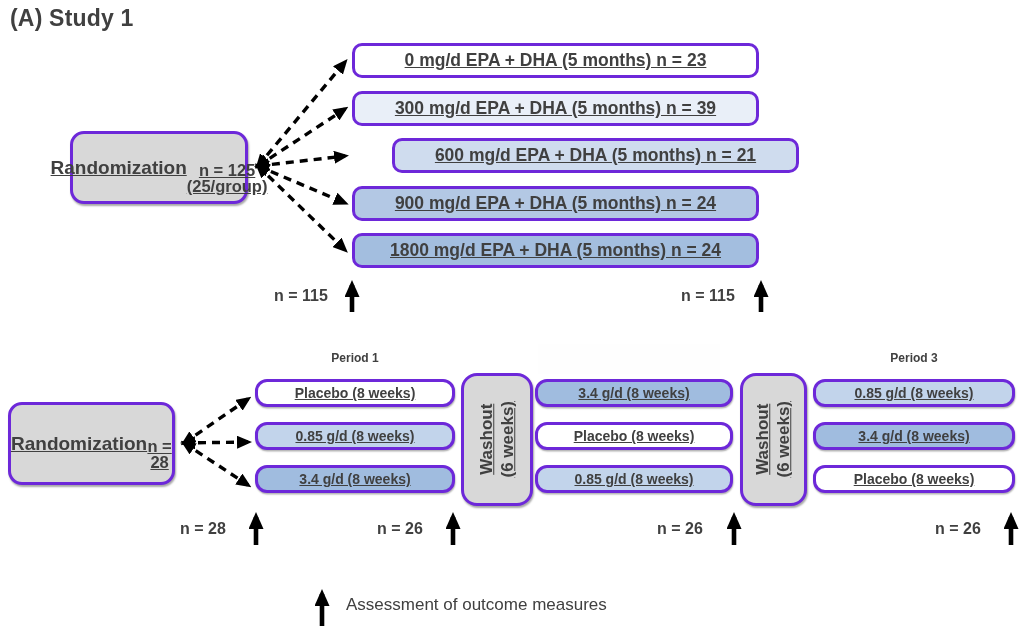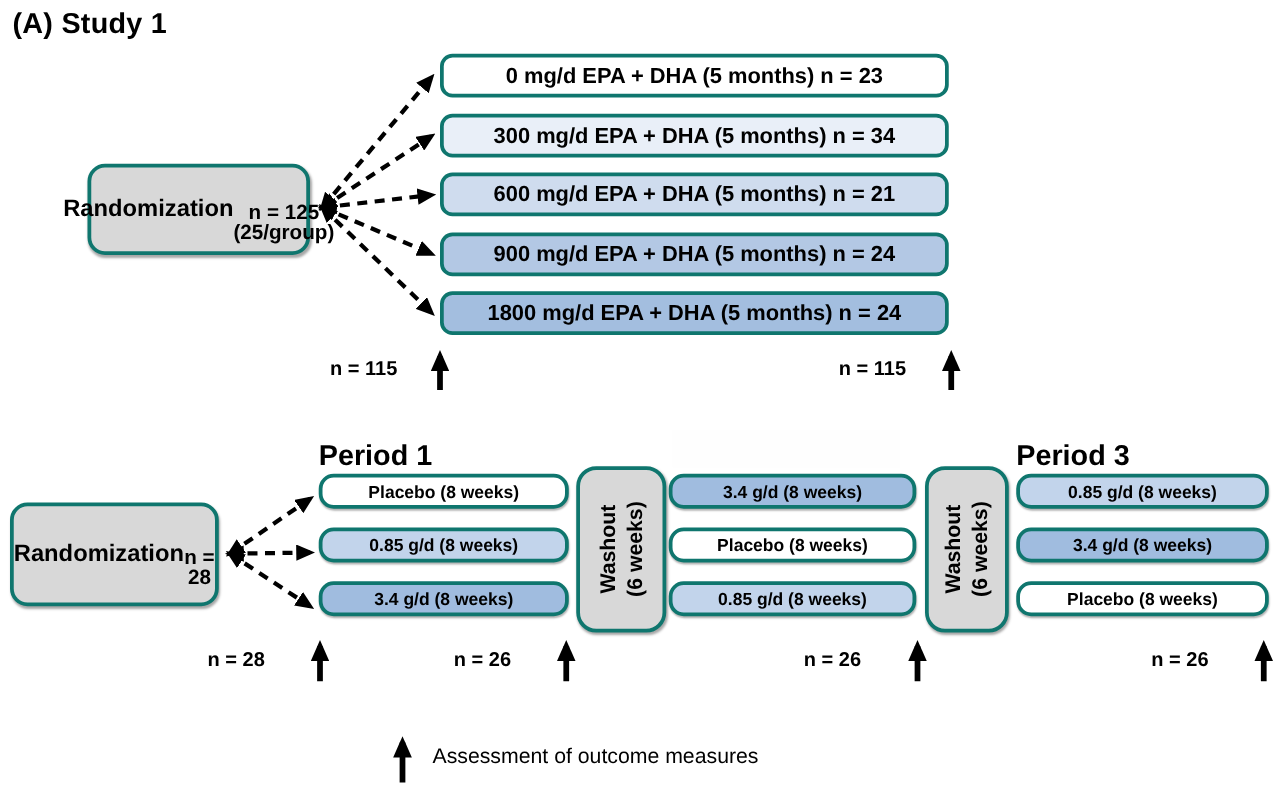--- a/index.html
+++ b/index.html
@@ -1,48 +1,48 @@
 <!DOCTYPE html>
 <html><head>
 <meta charset="utf-8">
 <style>
   html,body { margin:0; padding:0; background:#ffffff; }
   #figure {
     position:relative; width:1024px; height:631px; background:#ffffff;
-    font-family:"Liberation Sans","DejaVu Sans",sans-serif; color:#000000;
+    font-family:"Liberation Sans","DejaVu Sans",sans-serif; color:#404040;
     overflow:hidden;
   }
   .abs { position:absolute; }
   .heading { font-size:23px; font-weight:bold; letter-spacing:0.2px; }
   .box {
-    position:absolute; box-sizing:border-box; border:3px solid #0f766e;
+    position:absolute; box-sizing:border-box; border:3px solid #6d28d9;
     display:flex; align-items:center; justify-content:center;
-    font-weight:bold; text-align:center; background:#ffffff;
+    font-weight:bold; text-align:center; background:#ffffff;text-decoration:underline;
   }
   .arm { left:352px; width:407px; height:35px; border-radius:10px; font-size:17.5px; }
   .rand { background:#d8d8d8; border-radius:14px; flex-direction:row; box-shadow:1px 2px 2px rgba(0,0,0,0.35); }
   #rand1 { left:70px; top:131px; width:178px; height:73px; }
   #rand2 { left:8px;  top:402px; width:167px; height:83px; }
   .rand-title { font-size:19px; line-height:1; }
   .rand-sub   { font-size:16.5px; line-height:1; margin-top:21px; }
-  .plabel { position:absolute; top:351px; font-weight:bold; font-size:23px; text-align:left; }
+  .plabel { position:absolute; top:351px; font-weight:bold; font-size:12px; text-align:center; }
   .p2back { position:absolute; left:538px; top:344px; width:182px; height:30px; background:#fefefe; }
   .s2box { height:28px; border-radius:12px; font-size:14px; box-shadow:0.5px 1.5px 1.5px rgba(0,0,0,0.3); }
   .col1 { left:255px; width:200px; }
   .col2 { left:535px; width:198px; }
   .col3 { left:813px; width:202px; }
   .row1 { top:379px; } .row2 { top:422px; } .row3 { top:465px; }
   .washout { background:#d8d8d8; border-radius:16px; box-shadow:1px 2px 2px rgba(0,0,0,0.35); }
   #washout1 { left:461px; top:373px; width:72px; height:133px; }
   #washout2 { left:740px; top:373px; width:67px; height:133px; }
   .rot {
     transform:rotate(-90deg); width:133px; text-align:center;
     font-weight:bold; font-size:17px; line-height:1.25; flex:none;
   }
-  .count { position:absolute; font-weight:bold; font-size:16px; width:74px; text-align:left; line-height:1; }
+  .count { position:absolute; font-weight:bold; font-size:16px; width:74px; text-align:center; line-height:1; }
   .legend-text { position:absolute; left:346px; top:595px; font-weight:normal; font-size:17px; }
   #arrow-layer { position:absolute; left:0; top:0; width:1024px; height:631px; pointer-events:none; }
   #arrow-layer line { stroke:#000000; }
   .dash  { stroke-width:3.4; stroke-dasharray:8 6; }
   .uparr { stroke-width:4.6; }
 </style>
 </head>
 <body>
 
 <div id="figure">
@@ -79,22 +79,22 @@
   </svg>
 
   <div class="abs heading" style="left:10px; top:5px;">(A) Study 1</div>
 
   <div class="box rand" id="rand1">
     <div class="rand-title">Randomization</div>
     <div class="rand-sub">n = 125 (25/group)</div>
   </div>
 
   <div class="box arm" style="top: 43px; background-color: rgb(255, 255, 255);">0 mg/d EPA + DHA (5 months) n = 23</div>
-  <div class="box arm" style="top: 91px; background-color: rgb(233, 239, 248);">300 mg/d EPA + DHA (5 months) n = 34</div>
-  <div class="box arm" style="top: 138px; background-color: rgb(207, 220, 238);">600 mg/d EPA + DHA (5 months) n = 21</div>
+  <div class="box arm" style="top: 91px; background-color: rgb(233, 239, 248);">300 mg/d EPA + DHA (5 months) n = 39</div>
+  <div class="box arm" style="top: 138px; background-color: rgb(207, 220, 238); margin-left: 40px;">600 mg/d EPA + DHA (5 months) n = 21</div>
   <div class="box arm" style="top: 186px; background-color: rgb(179, 200, 228);">900 mg/d EPA + DHA (5 months) n = 24</div>
   <div class="box arm" style="top: 233px; background-color: rgb(163, 190, 223);">1800 mg/d EPA + DHA (5 months) n = 24</div>
 
   <div class="count" style="left:264px; top:288px;">n = 115</div>
   <div class="count" style="left:671px; top:288px;">n = 115</div>
 
 
   <div class="box rand" id="rand2">
     <div class="rand-title">Randomization</div>
     <div class="rand-sub">n = 28</div>

